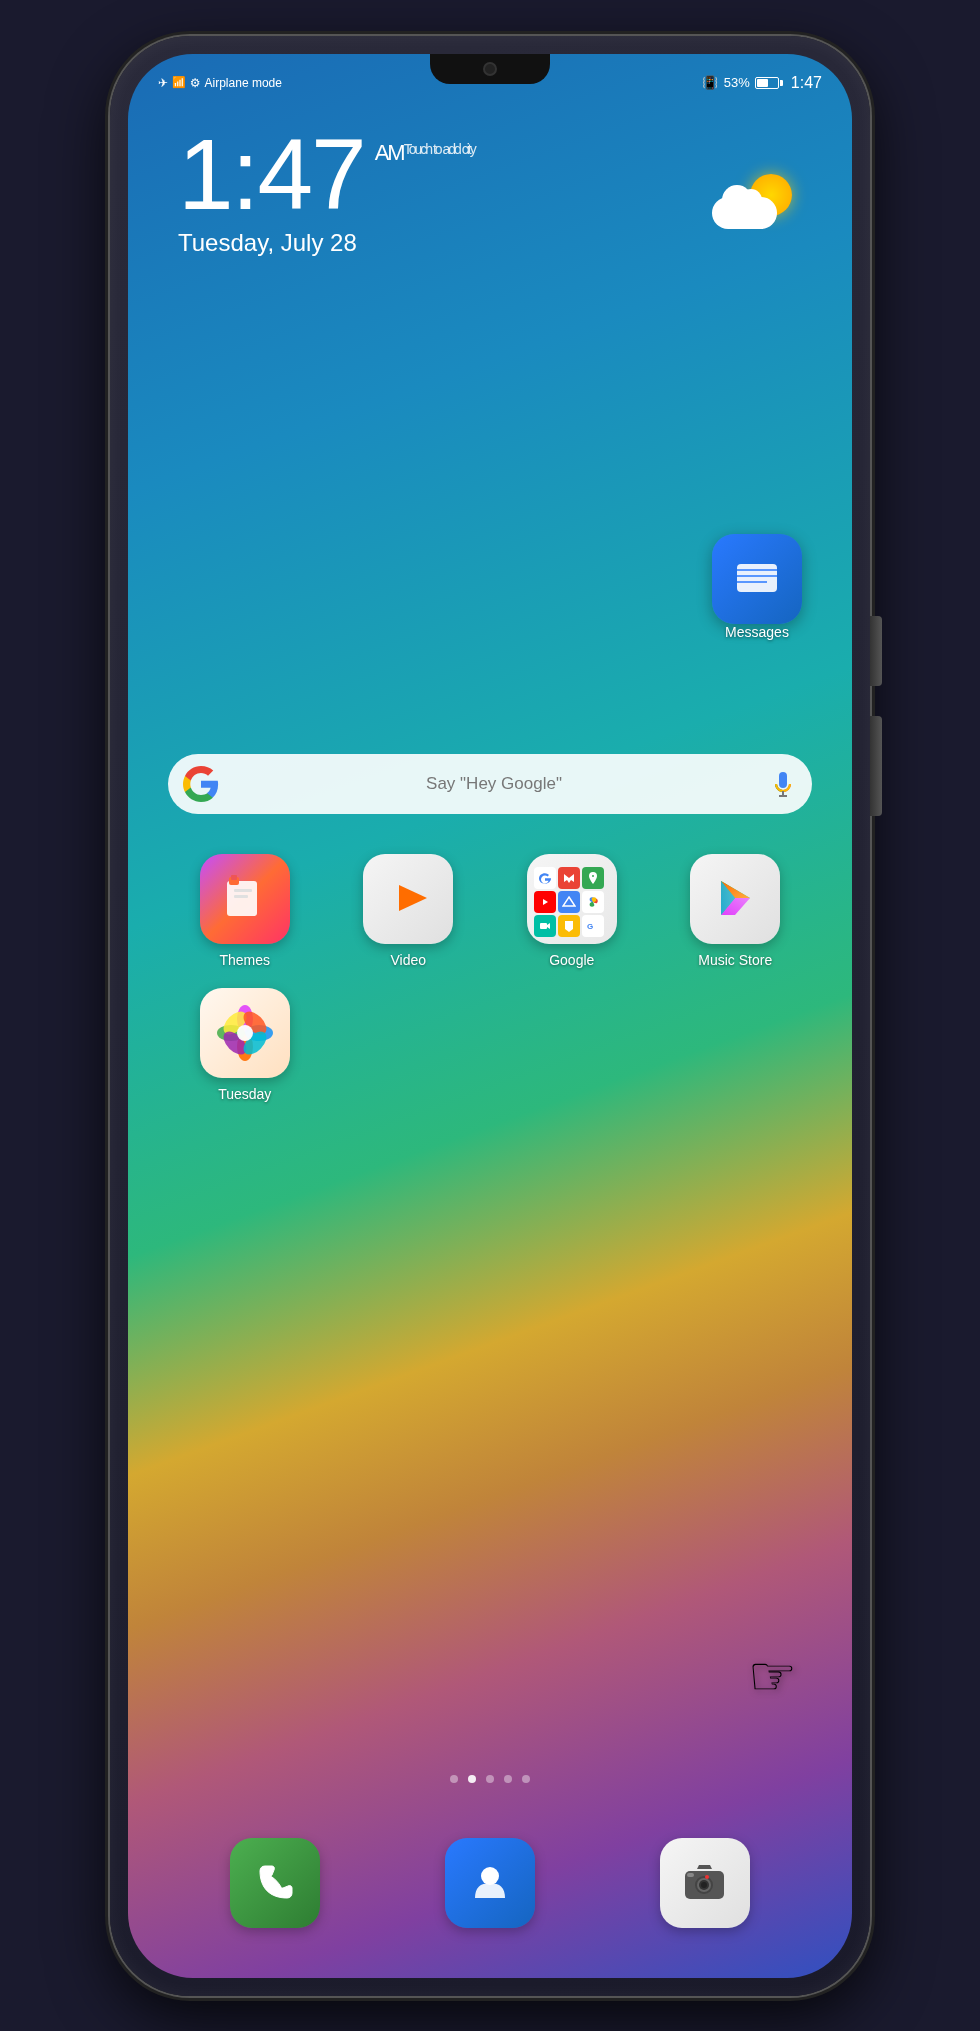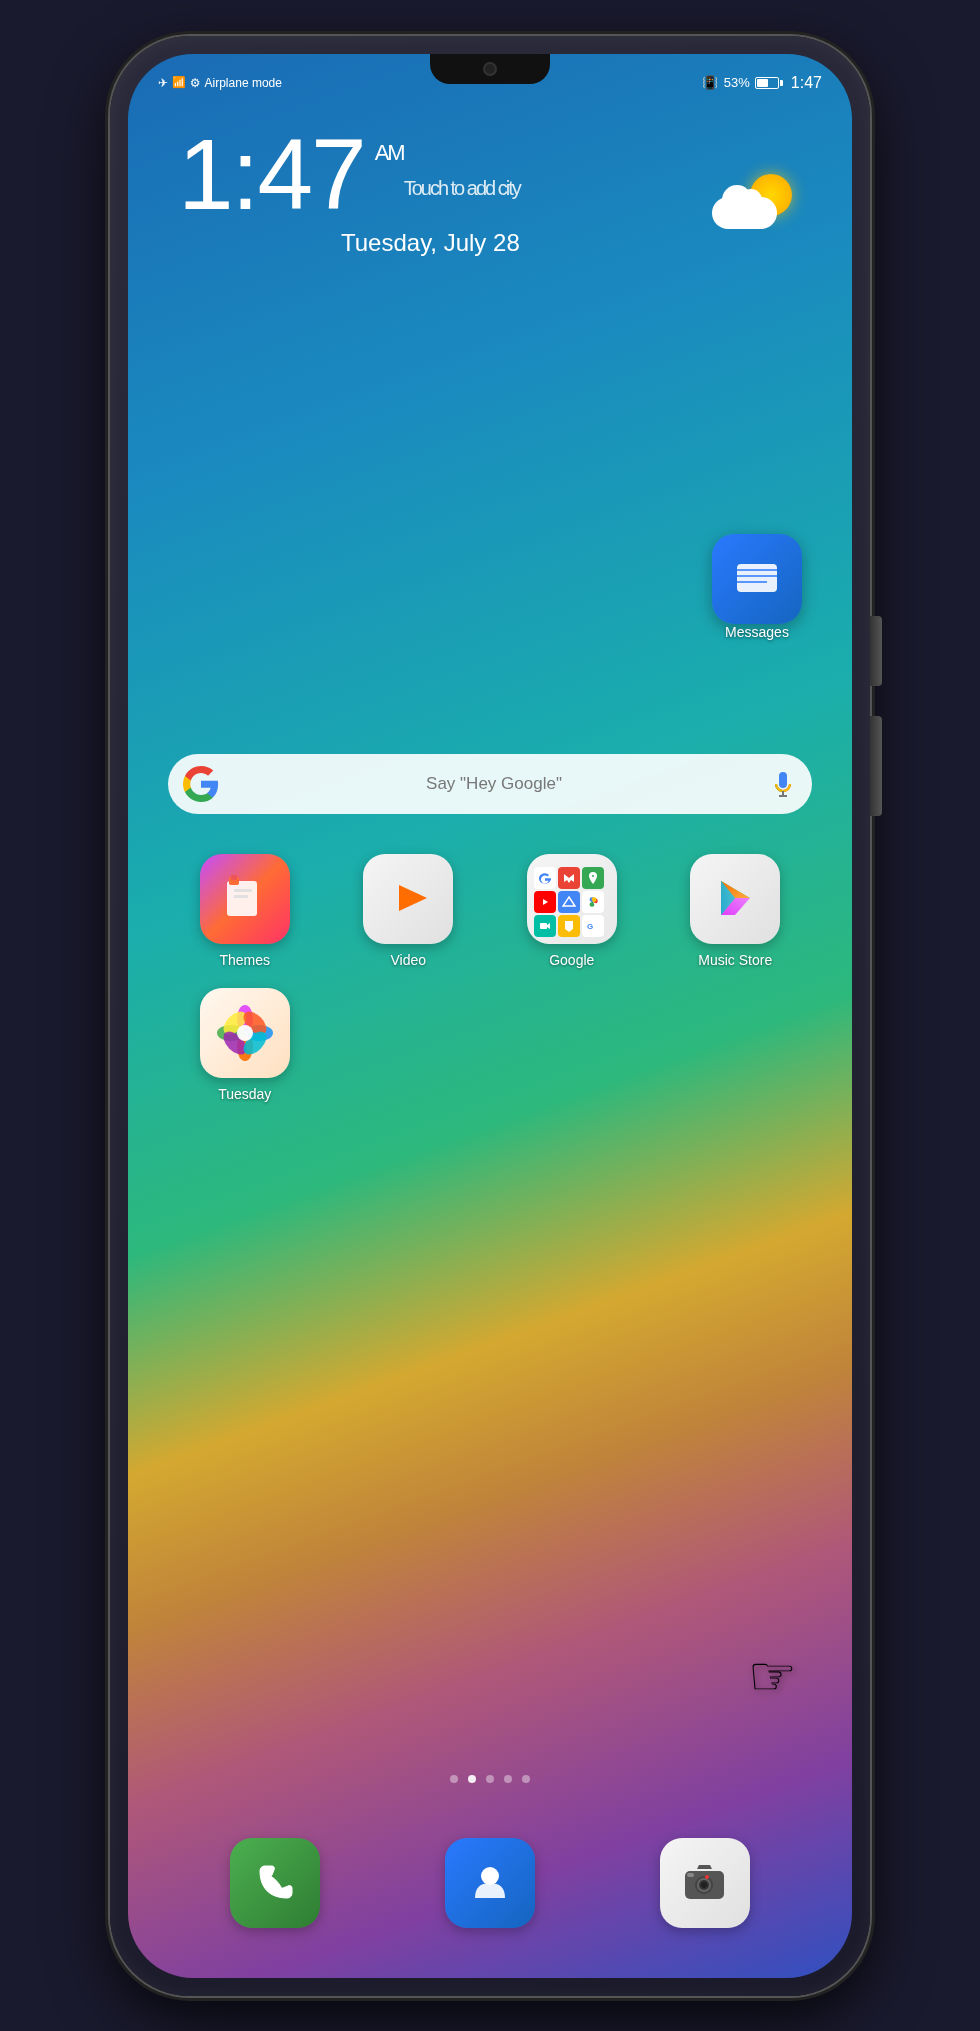--- a/index.html
+++ b/index.html
@@ -141,30 +141,28 @@
     }
     .clock-am {
       font-size: 22px;
       margin-top: 18px;
       margin-left: 10px;
       font-weight: 300;
       display: flex;
       flex-direction: row;
     }
     .clock-touch {
-      font-size: 20px;
+      font-size: 14px;
       color: rgba(255,255,255,0.85);
       font-weight: 300;
-      margin-top: 36px;
     }
     .clock-date {
       font-size: 24px;
       font-weight: 300;
       margin-top: 5px;
-      text-align: right;
     }
     
     .weather-widget {
       position: absolute;
       top: 120px;
       right: 60px;
       display: flex;
       flex-direction: column;
       align-items: center;
     }

